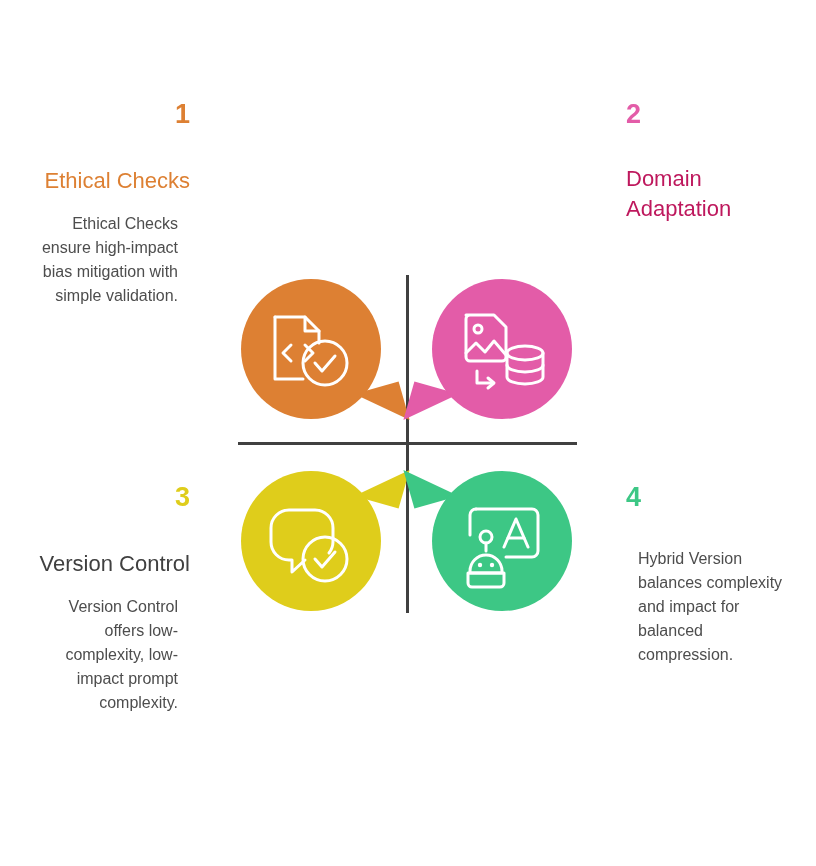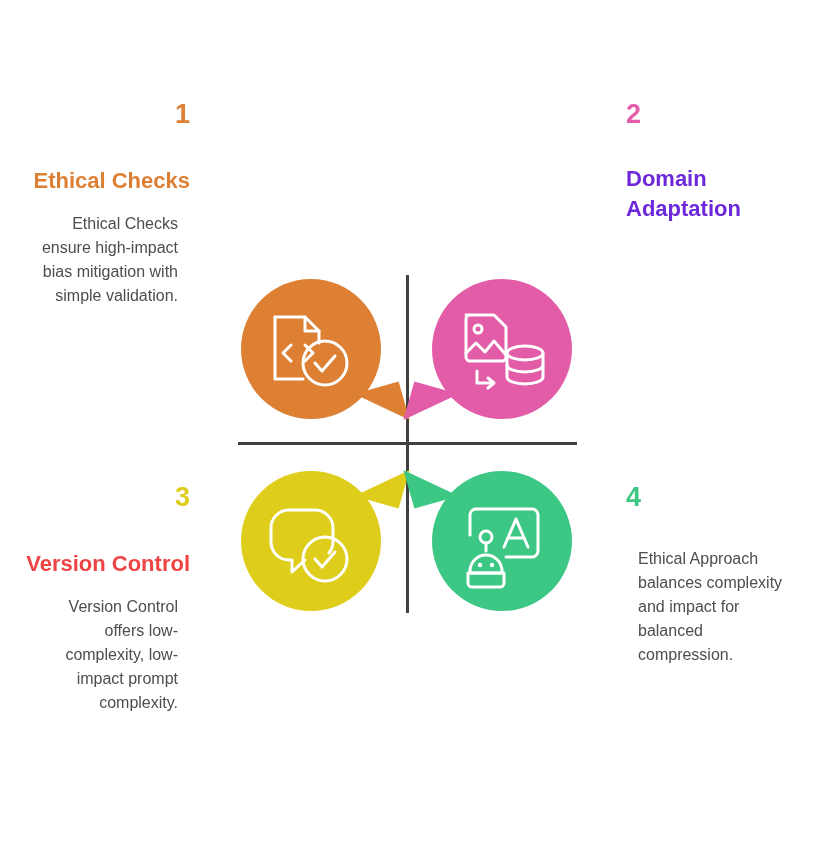--- a/index.html
+++ b/index.html
@@ -113,21 +113,21 @@
     width: 176px;
   }
   .block .num {
     font-size: 27px;
     font-weight: bold;
     line-height: 1.1;
     margin: 0 0 36px 0;
   }
   .block .title {
     font-size: 22px;
-    font-weight: bold;
+    font-weight: normal;
     line-height: 1.36;
     margin: 0 0 16px 0;
   }
   .block .body {
     font-size: 16px;
     line-height: 1.5;
     color: #4D4D4D;
     margin: 12px;
   }
 
@@ -183,38 +183,38 @@
         <path d="M56 99 l6 5 -6 5"></path>
         <ellipse cx="93" cy="74" rx="18" ry="7"></ellipse>
         <path d="M75 74 v24 c0 3.9 8 7 18 7 s18 -3.1 18 -7 v-24"></path>
         <path d="M75 86 c0 3.9 8 7 18 7 s18 -3.1 18 -7"></path>
       </svg>
     </div>
   </div>
 
   <div class="block left-aligned" id="block-2">
     <div class="num" style="color:#E35CA8;">2</div>
-    <div class="title" style="color:#6d28d9;">Domain Adaptation</div>
+    <div class="title" style="color:#be185d;">Domain Adaptation</div>
   </div>
 
   <div class="bubble" id="bubble-3">
     <div class="tail"></div>
     <div class="disc" style="background:#DFCD1B;"></div>
     <div class="glyph">
       <svg viewBox="0 0 140 140" fill="none" stroke="#ffffff" stroke-width="3" stroke-linecap="round" stroke-linejoin="round">
         <path d="M88 82 a18 18 0 0 0 4 -11 v-14 a18 18 0 0 0 -18 -18 h-26 a18 18 0 0 0 -18 18 v14 a18 18 0 0 0 18 18 h3 v12 l13 -12"></path>
         <circle cx="84" cy="88" r="22"></circle>
         <path d="M74 88 l7 8 13 -15"></path>
       </svg>
     </div>
   </div>
 
   <div class="block right-aligned" id="block-3">
     <div class="num" style="color:#DFCD1B;">3</div>
-    <div class="title" style="color:#ef4444;">Version Control</div>
+    <div class="title" style="color:#404040;">Version Control</div>
     <div class="body">Version Control offers low-complexity, low-impact prompt complexity.</div>
   </div>
 
   <div class="bubble" id="bubble-4">
     <div class="tail"></div>
     <div class="disc" style="background:#3DC785;"></div>
     <div class="glyph">
       <svg viewBox="0 0 140 140" fill="none" stroke="#ffffff" stroke-width="3" stroke-linecap="round" stroke-linejoin="round">
         <path d="M44 38 h56 a6 6 0 0 1 6 6 v36 a6 6 0 0 1 -6 6 h-26"></path>
         <path d="M44 38 a6 6 0 0 0 -6 6 v20"></path>
@@ -225,16 +225,16 @@
         <path d="M38 100 a16 16 0 0 1 32 0 v2 h-32 z"></path>
         <path d="M36 102 h36 v10 a4 4 0 0 1 -4 4 h-28 a4 4 0 0 1 -4 -4 z"></path>
         <circle cx="48" cy="94" r="2.2" fill="#ffffff" stroke="none"></circle>
         <circle cx="60" cy="94" r="2.2" fill="#ffffff" stroke="none"></circle>
       </svg>
     </div>
   </div>
 
   <div class="block left-aligned" id="block-4">
     <div class="num" style="color:#3DC785;">4</div>
-    <div class="body">Ethical Approach balances complexity and impact for balanced compression.</div>
+    <div class="body">Hybrid Version balances complexity and impact for balanced compression.</div>
   </div>
 
 </div>
 
 </body></html>

